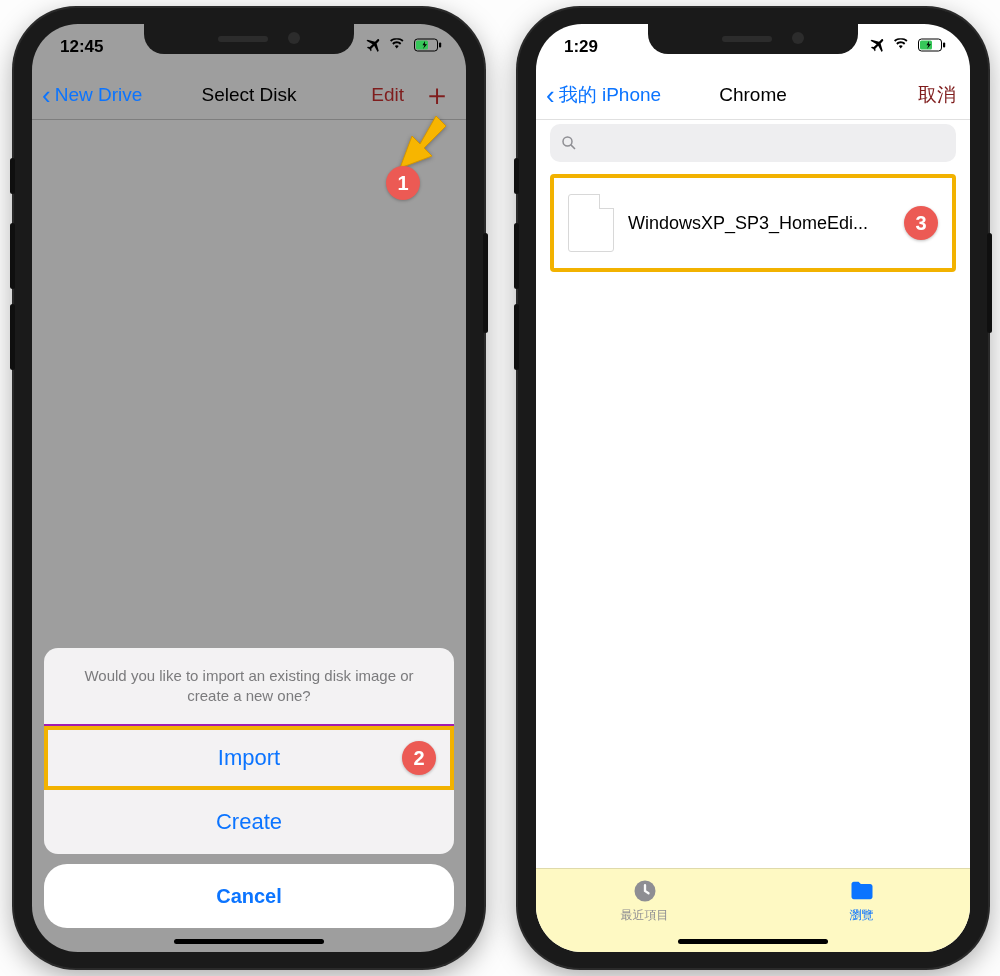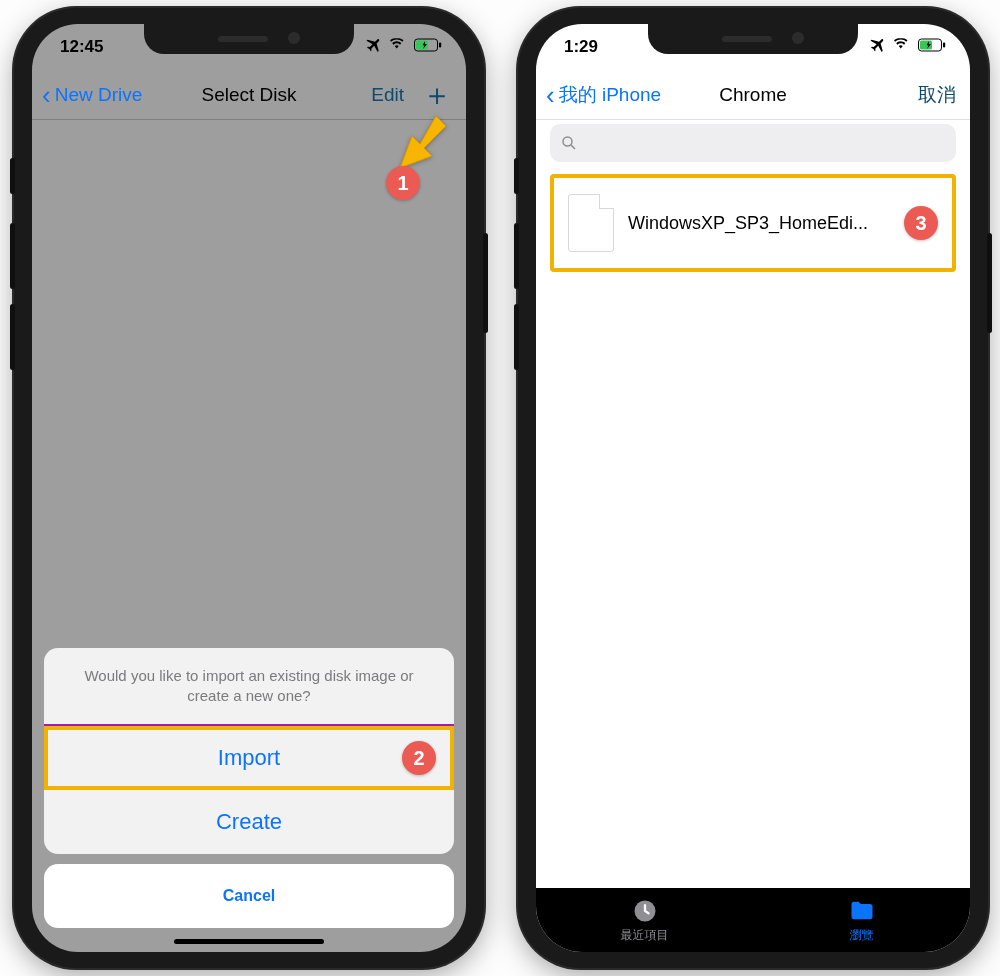--- a/index.html
+++ b/index.html
@@ -66,21 +66,21 @@
   }
   .status-icons { display:flex; align-items:center; gap:6px; }
 
   
   .navbar {
     position:absolute; top:46px; left:0; right:0; height:50px;
     display:flex; align-items:center; justify-content:center;
     border-bottom:1px solid rgba(0,0,0,0.12);
   }
   .nav-left  { position:absolute; left:10px;  display:flex; align-items:center; gap:2px; color:#0b74ff; font-size:19px; }
-  .nav-right { position:absolute; right:14px; display:flex; align-items:center; gap:18px; color:#0c4a6e; font-size:19px; }
+  .nav-right { position:absolute; right:14px; display:flex; align-items:center; gap:18px; color:#7f1d1d; font-size:19px; }
   .nav-title { font-size:19px; font-weight:400; color:#000; }
   .chev { font-size:26px; font-weight:400; line-height:1; margin-right:2px; }
   .plus { font-size:30px; font-weight:300; line-height:1; }
 
   
   .searchbar {
     position:absolute; top:100px; left:14px; right:14px;
     height:38px; background:#eeeef0; border-radius:10px;
     display:flex; align-items:center; padding:0 10px;
     color:#8e8e93;
@@ -100,23 +100,23 @@
   }
   .file-icon::after{
     content:""; position:absolute; top:-1px; right:-1px;
     width:14px; height:14px; background:#fff;
     border-left:1px solid #d8d8d8; border-bottom:1px solid #d8d8d8;
   }
   .file-name { font-size:18px; color:#000; flex:1; overflow:hidden; text-overflow:ellipsis; white-space:nowrap; }
 
   
   .tabbar {
-    position:absolute; bottom:0; left:0; right:0; height:64px;
+    position:absolute; bottom:0; left:0; right:0; height:84px;
     border-top:1px solid rgba(0,0,0,0.12);
-    background:#000000;
+    background:#fef9c3;
     display:flex;
   }
   .tab { flex:1; display:flex; flex-direction:column; align-items:center; justify-content:flex-start; padding-top:8px; gap:2px; font-size:12px; }
   .tab.inactive { color:#8e8e93; }
   .tab.active   { color:#0b74ff; }
 
   
   .home-ind {
     position:absolute; bottom:8px; left:50%; transform:translateX(-50%);
     width:150px; height:5px; background:#000; border-radius:3px; z-index:60;
@@ -136,23 +136,23 @@
     border-bottom:2px solid #a21caf;
   }
   .sheet-opt {
     height:64px; display:flex; align-items:center; justify-content:center;
     color:#0b74ff; font-size:22px;
     border-bottom:1px solid #d8d7d9;
     position:relative;
   }
   .sheet-opt:last-child { border-bottom:none; }
   .sheet-cancel {
-    background:#ffffff; border-radius:14px;
+    background:#ffffff; border-radius:23px;
     height:64px; display:flex; align-items:center; justify-content:center;
-    color:#0b74ff; font-size:16px; font-weight:600;
+    color:#0b74ff; font-size:20px; font-weight:600;
   }
   .sheet-opt.highlight { outline:4px solid #f2b200; outline-offset:-4px; }
 
   
   .badge {
     position:absolute;
     width:34px; height:34px; border-radius:50%;
     background:#ec5a54; color:#fff;
     display:flex; align-items:center; justify-content:center;
     font-size:20px; font-weight:700;

